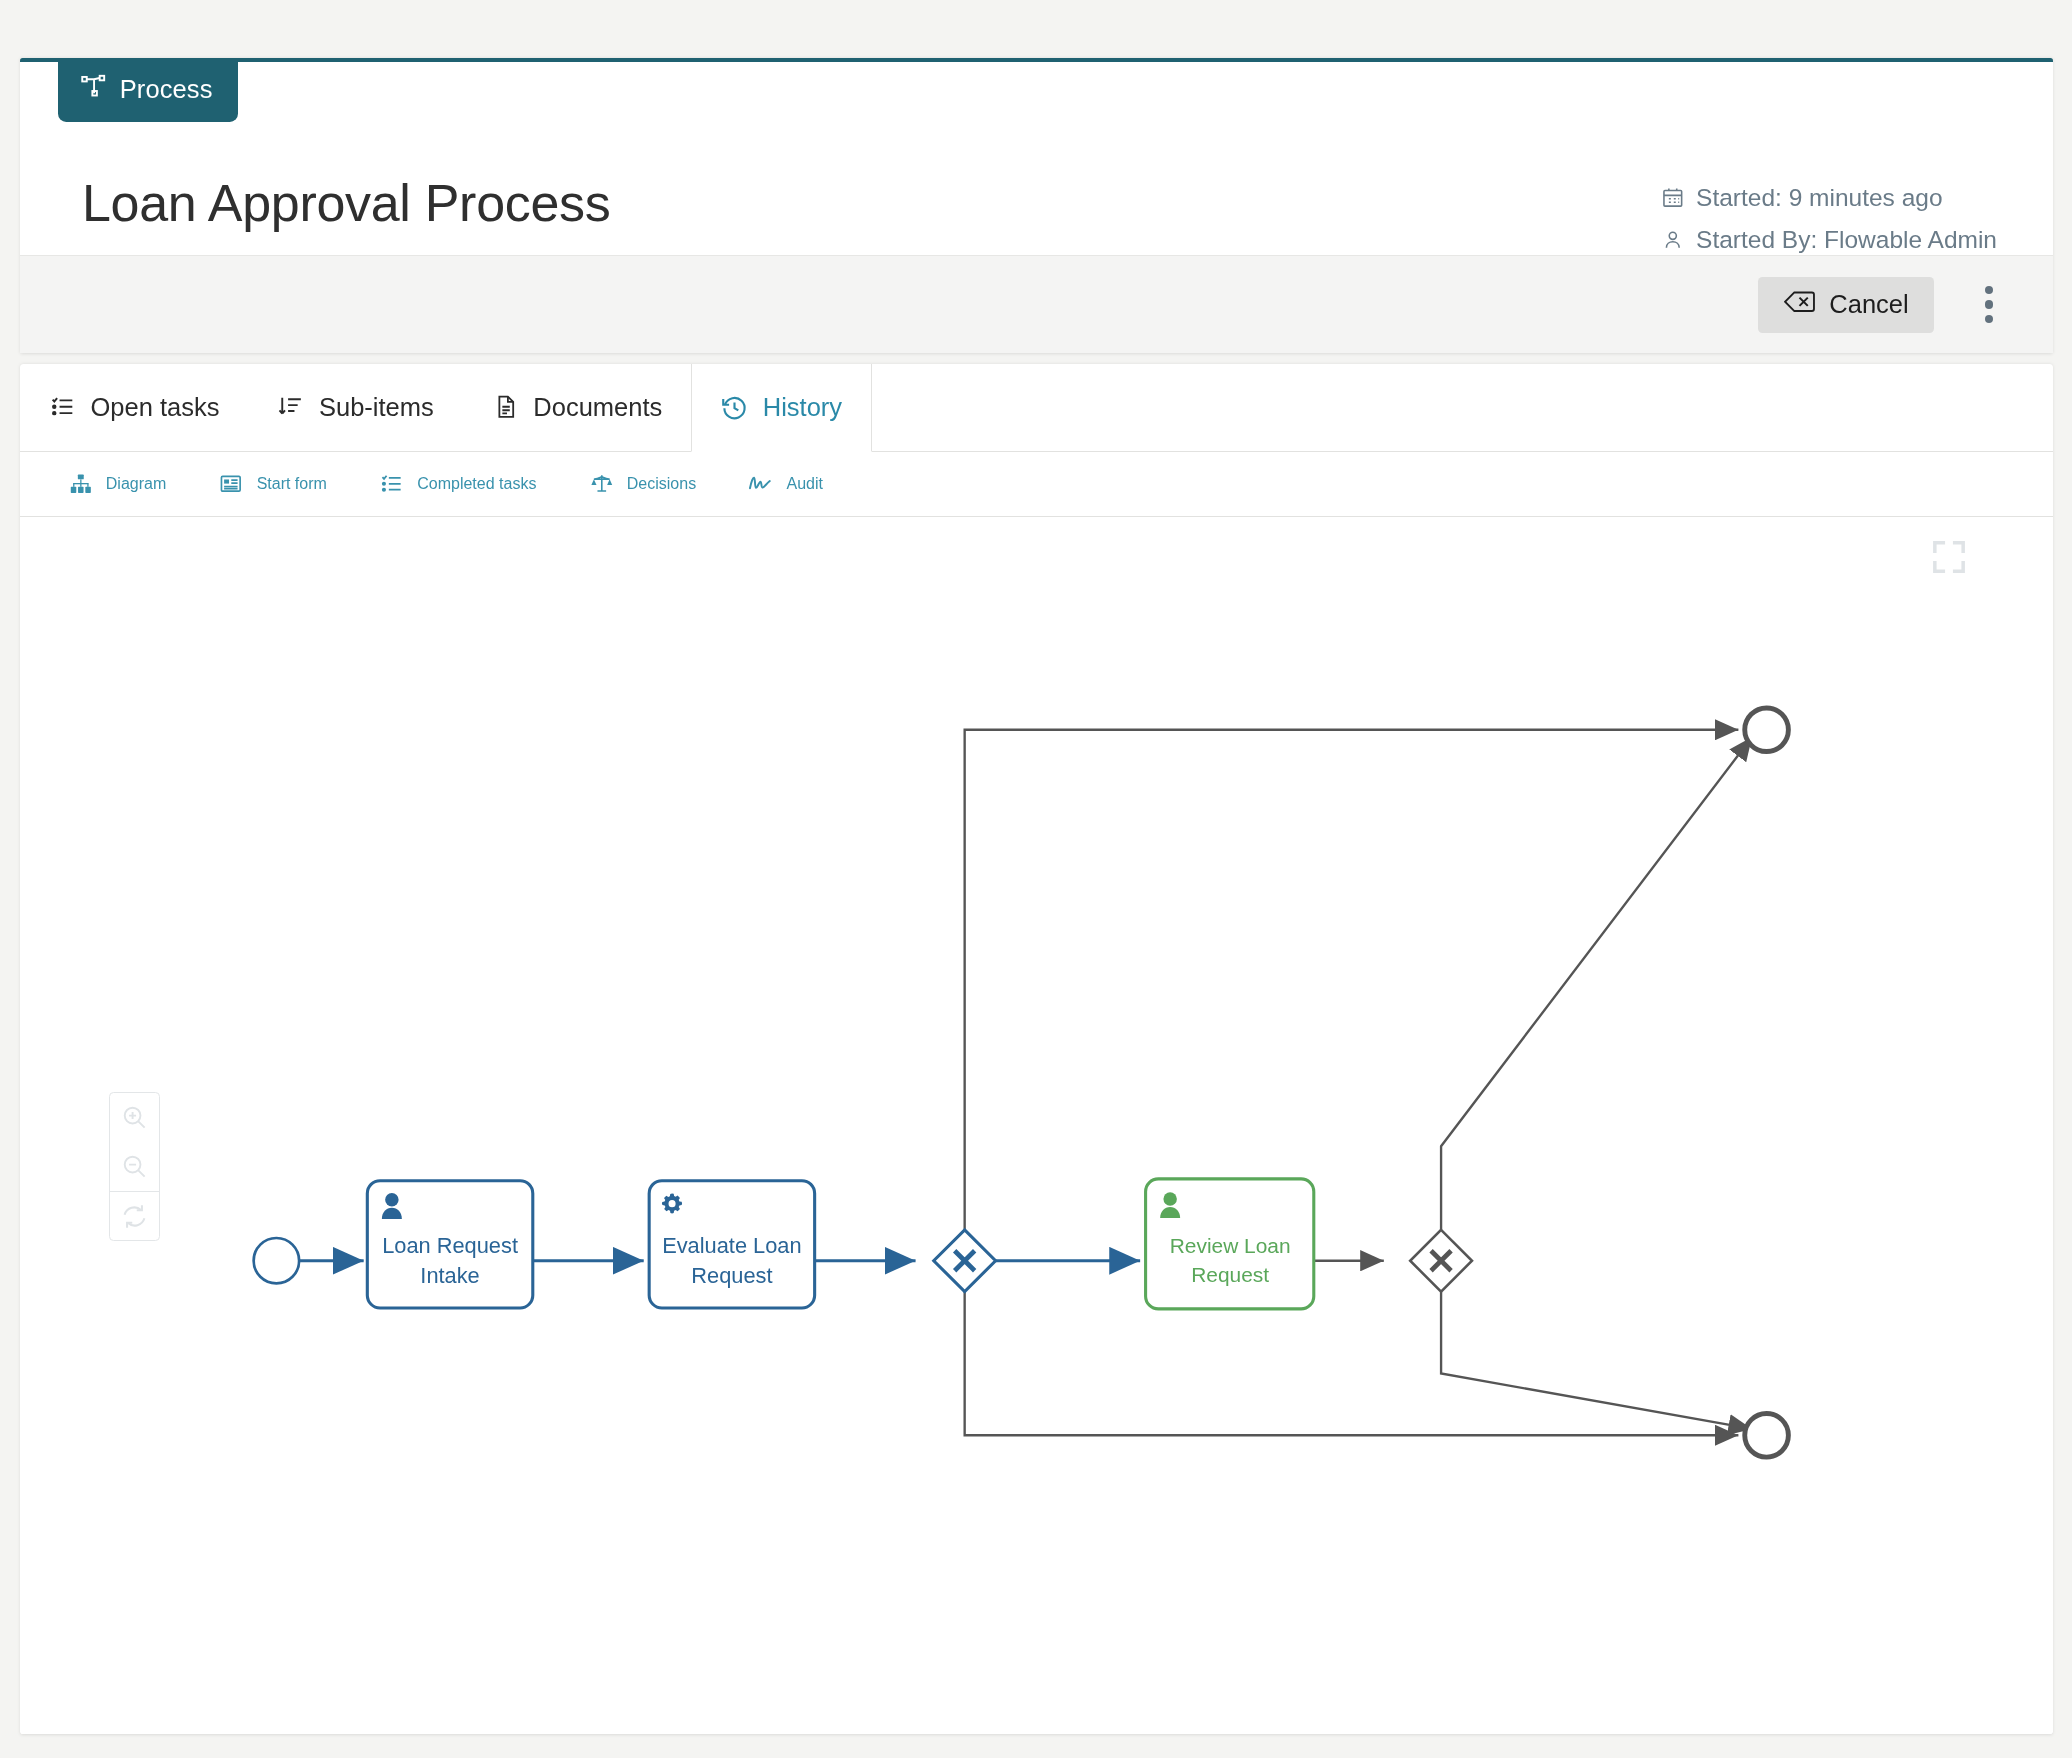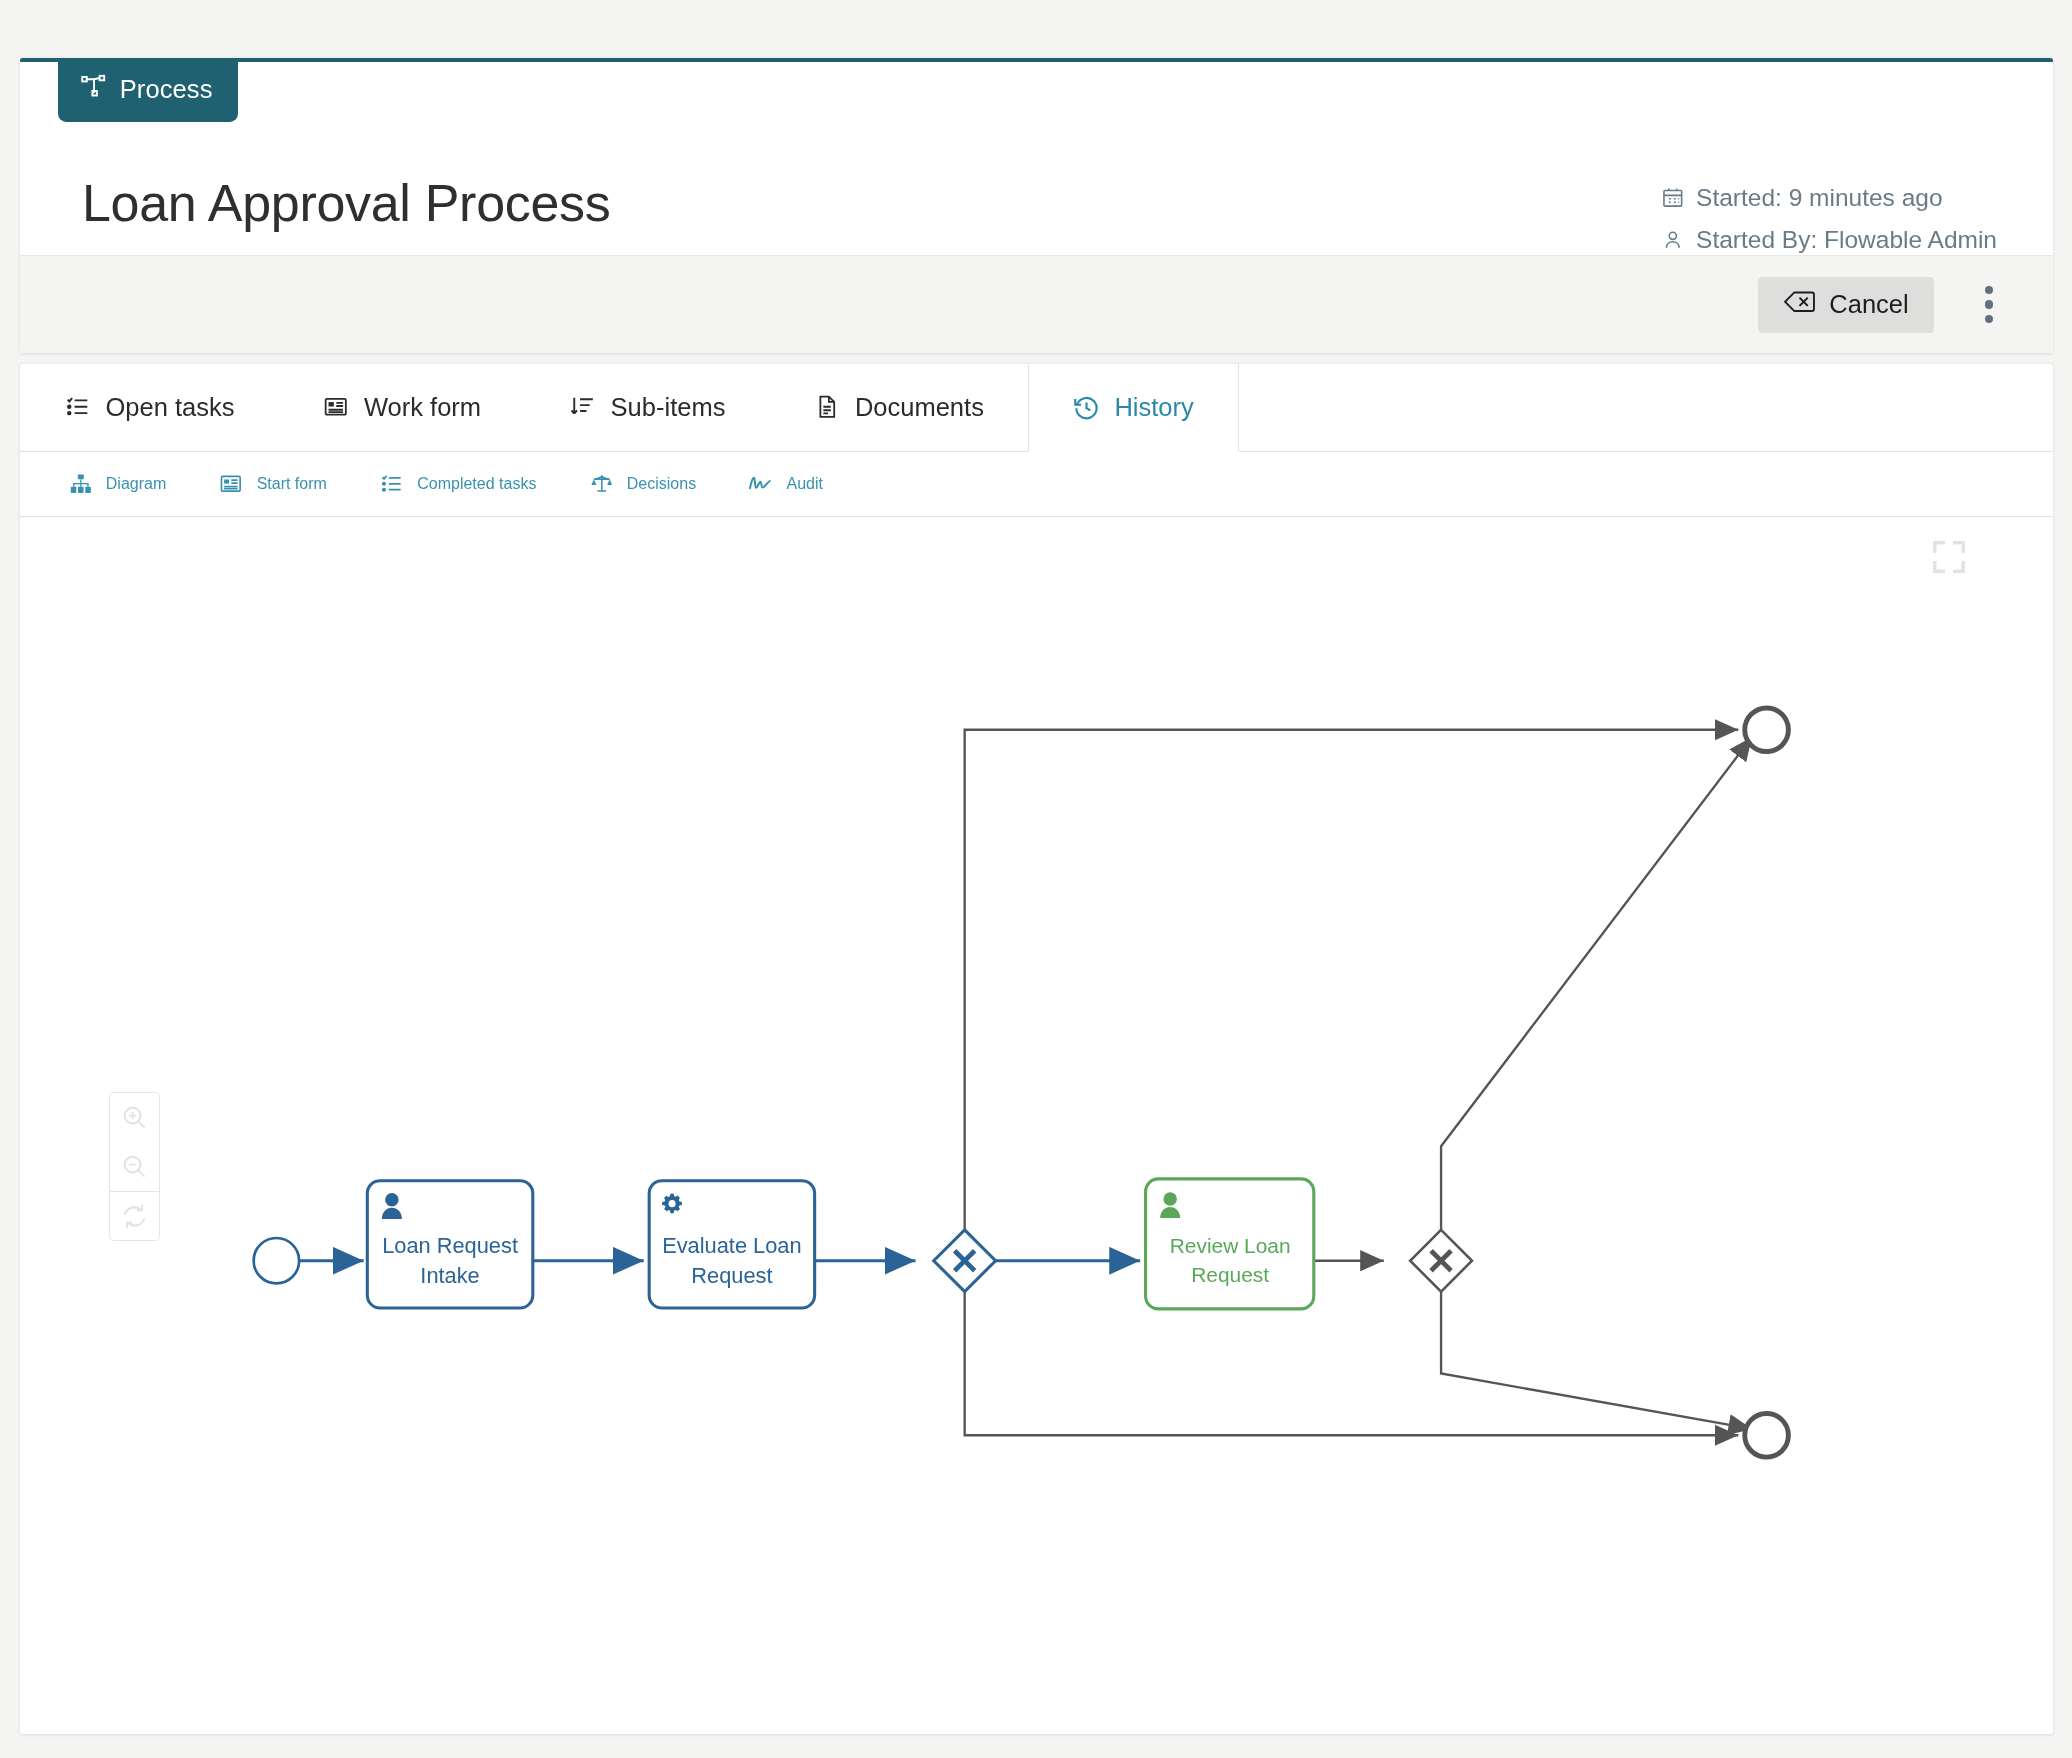--- a/index.html
+++ b/index.html
@@ -90,21 +90,21 @@
     overflow: hidden;
   }
   .main-tabs {
     position: relative;
     height: 88px;
     border-bottom: 0.9px solid #e2e2e0;
     display: flex; align-items: stretch;
   }
   .main-tab {
     display: flex; align-items: center; gap: 14.5px;
-    padding: 0 44px;
+    padding: 0 29px;
     font-size: 25.5px;
     color: #2b2b2b;
     cursor: pointer;
     background: transparent;
     border: none;
     border-bottom: 0.9px solid transparent;
     font-family: "Liberation Sans", sans-serif;
     white-space: nowrap;
   }
   .main-tab.active {
@@ -233,30 +233,20 @@
           <svg width="25.5" height="25.5" viewBox="0 0 24 24" fill="none" stroke="#2b2b2b" stroke-width="1.8">
             <path d="M9 6h12M9 12h12M9 18h12"></path>
             <path d="M2.5 5.2l1.6 1.8 2.6-3.2"></path>
             <circle cx="4" cy="12" r="1.2" fill="#2b2b2b"></circle>
             <circle cx="4" cy="18" r="1.2" fill="#2b2b2b"></circle>
           </svg>
         </span>
         <span>Open tasks</span>
       </button>
 
-      <button class="main-tab">
-        <span class="tico">
-          <svg width="25.5" height="25.5" viewBox="0 0 24 24" fill="none" stroke="#2b2b2b" stroke-width="1.7">
-            <rect x="2.5" y="4.5" width="19" height="15" rx="1.2"></rect>
-            <rect x="5.2" y="7.6" width="5" height="4.2" fill="#2b2b2b" stroke="none"></rect>
-            <path d="M12.5 8.3h6.4M12.5 11.3h6.4M5.2 14.8h13.7M5.2 17h13.7"></path>
-          </svg>
-        </span>
-        <span>Work form</span>
-      </button>
 
       <button class="main-tab">
         <span class="tico">
           <svg width="25.5" height="25.5" viewBox="0 0 24 24" fill="none" stroke="#2b2b2b" stroke-width="1.8">
             <path d="M4 3.5v15M4 18.5l-2.6-3M4 18.5l2.6-3"></path>
             <path d="M9.5 5h12M9.5 10.5h9M9.5 16h6"></path>
           </svg>
         </span>
         <span>Sub-items</span>
       </button>

